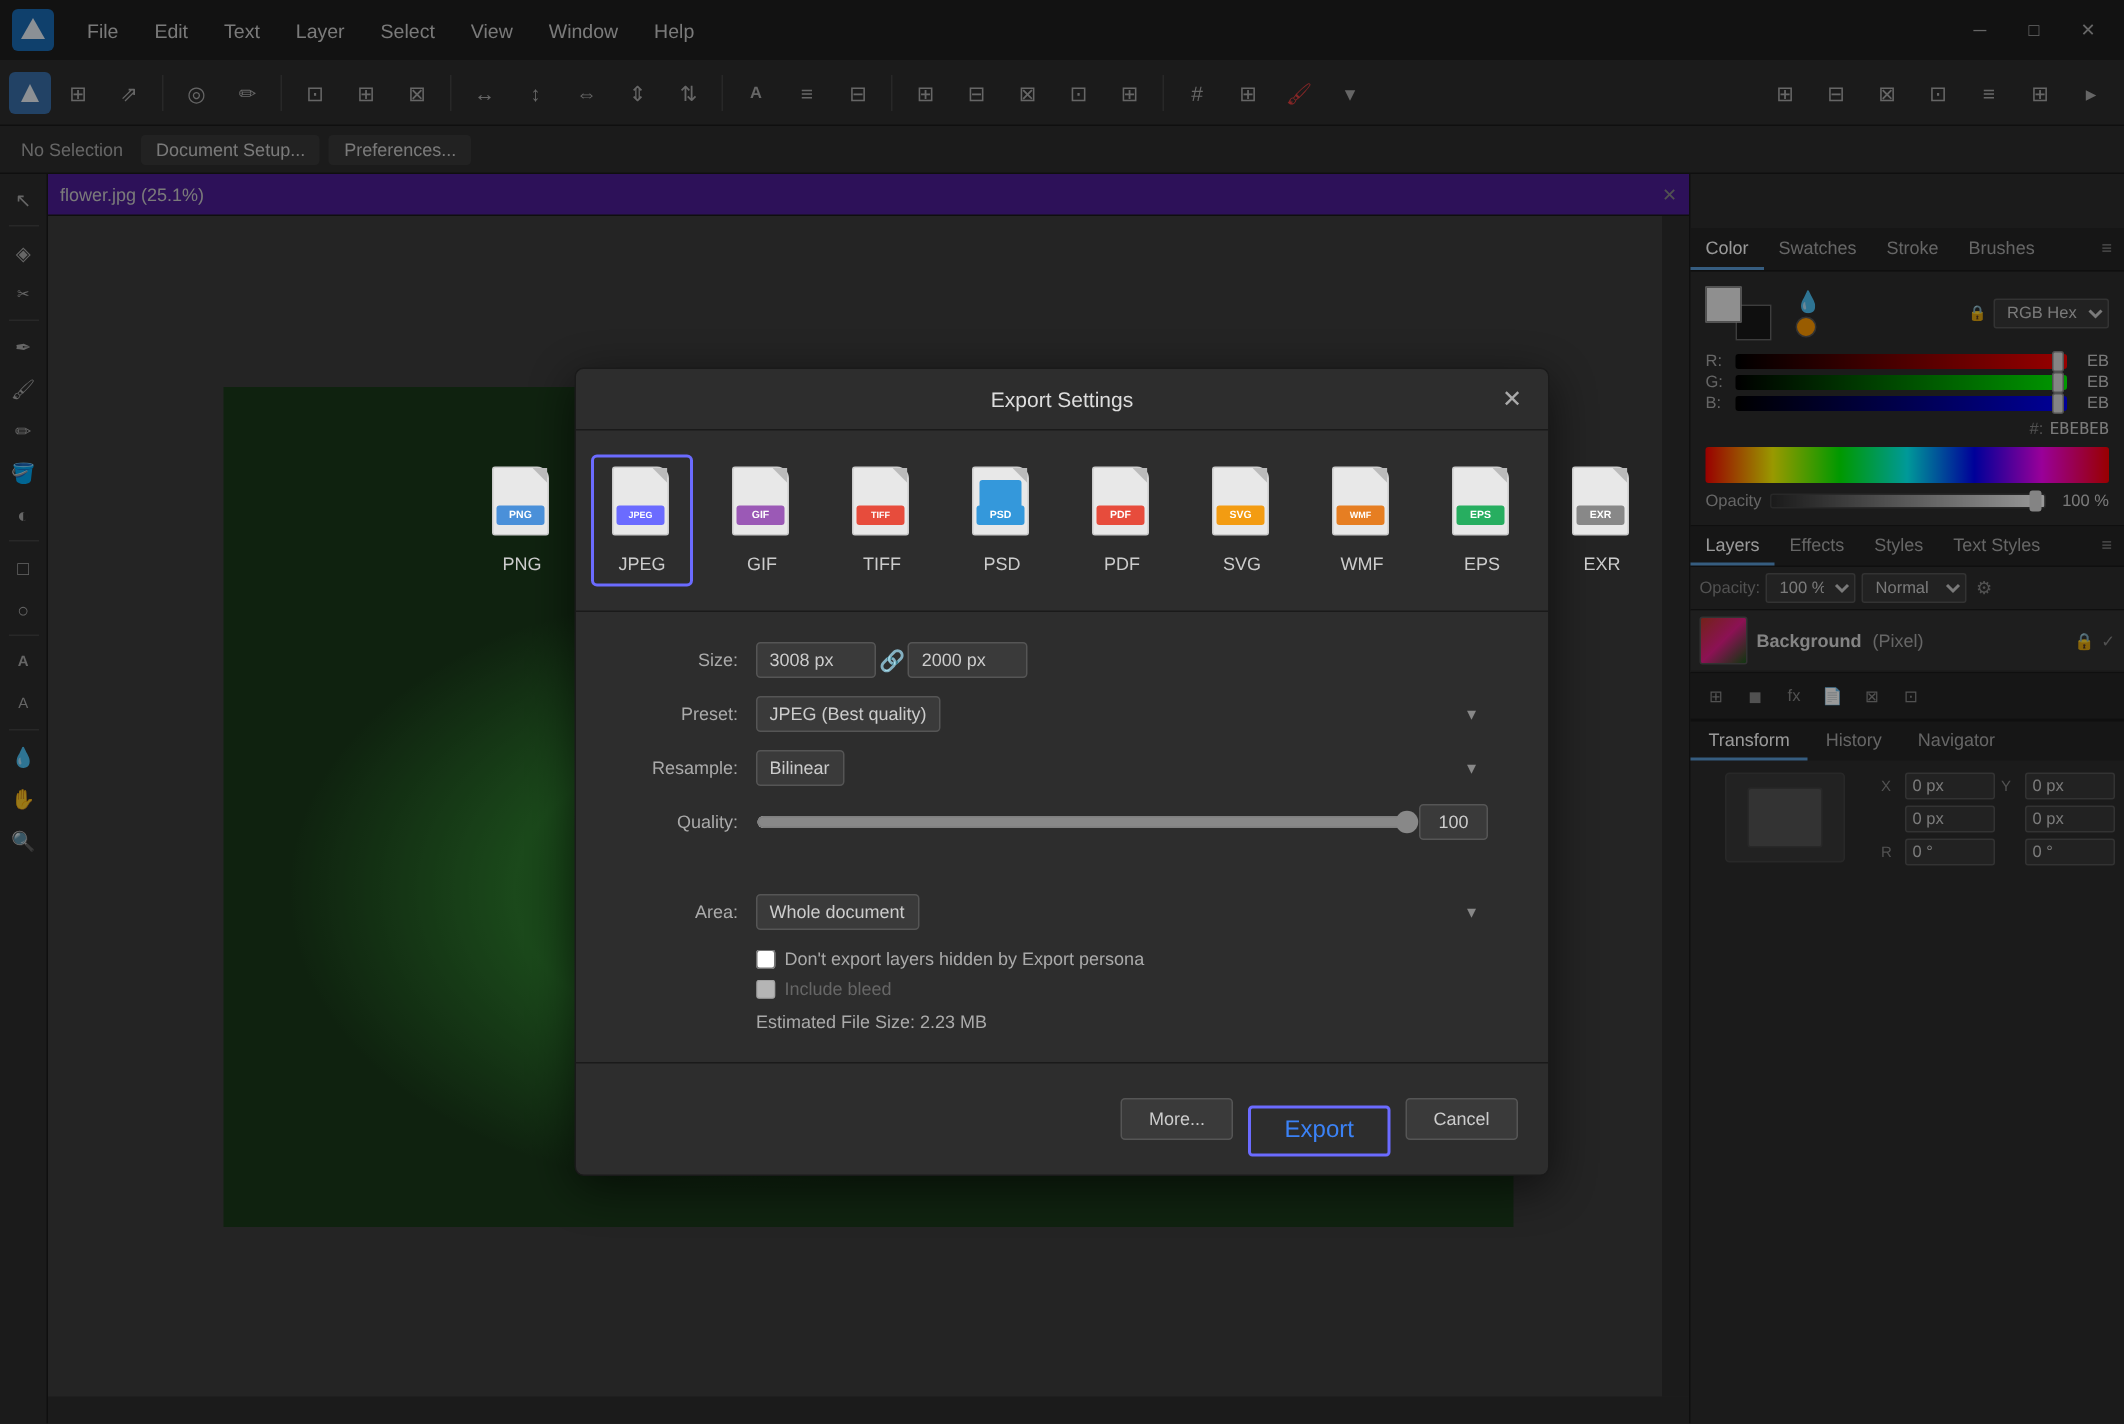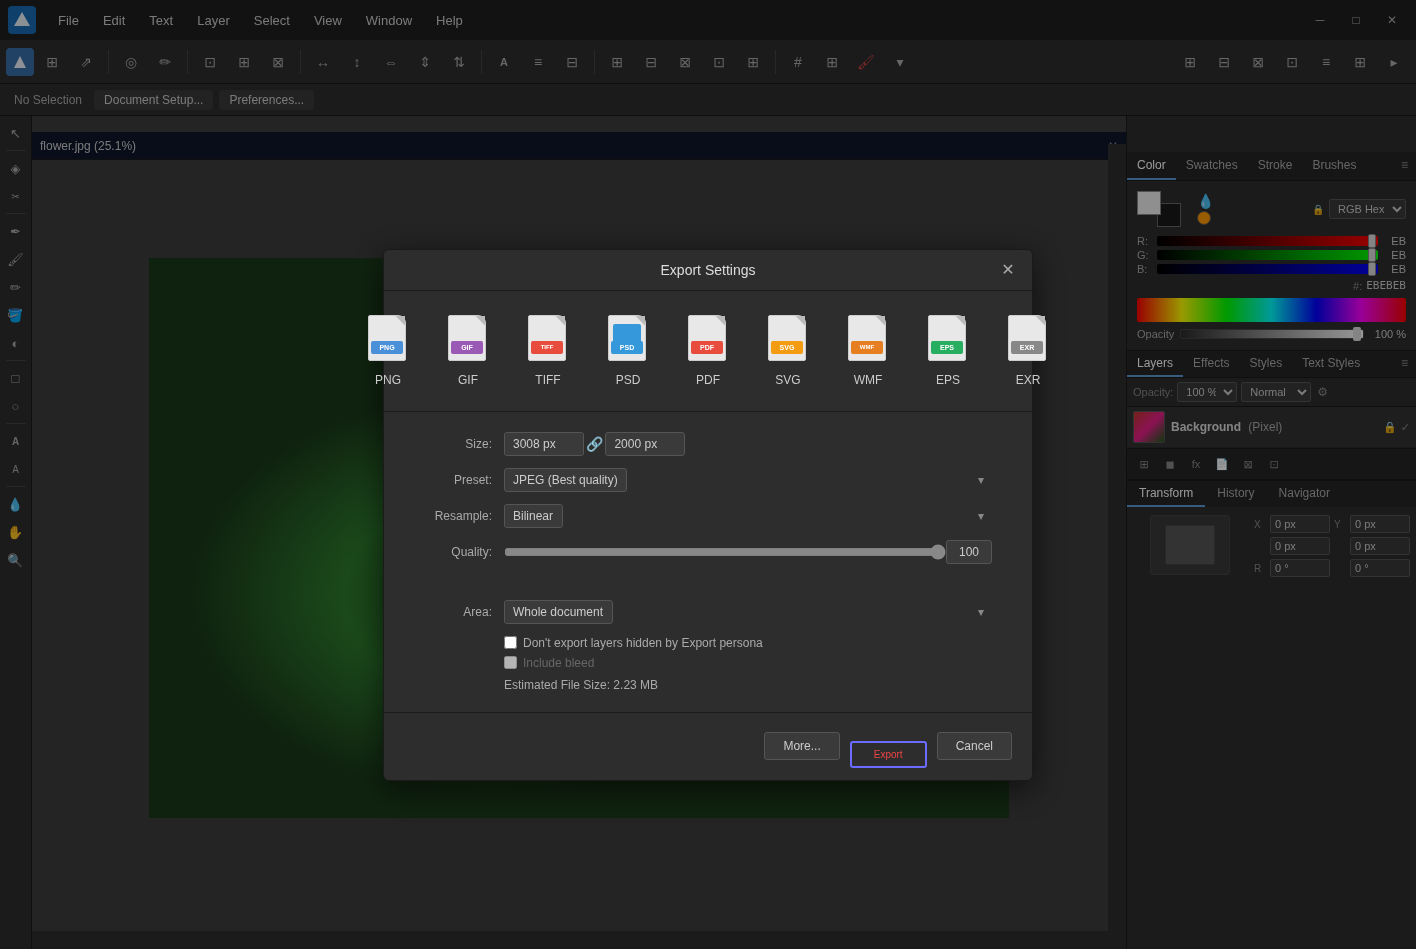--- a/index.html
+++ b/index.html
@@ -23,21 +23,21 @@
     
     .main-layout { display: flex; height: calc(949px - 40px - 44px - 32px); }
 
     
     .left-tools { width: 32px; background: #2d2d2d; border-right: 1px solid #1a1a1a; display: flex; flex-direction: column; align-items: center; padding: 4px 0; gap: 2px; }
     .tool-btn { width: 26px; height: 26px; background: transparent; border: none; border-radius: 3px; color: #aaa; cursor: pointer; display: flex; align-items: center; justify-content: center; font-size: 13px; }
     .tool-sep { width: 20px; height: 1px; background: #444; margin: 2px 0; }
 
     
     .canvas-area { flex: 1; background: #3c3c3c; position: relative; overflow: hidden; }
-    .canvas-tab { position: absolute; top: 16px; left: 0; right: 0; height: 28px; background: #0f172a; border-bottom: 1px solid #1a1a1a; display: flex; align-items: center; padding: 0 8px; font-size: 12px; color: #ccc; }
+    .canvas-tab { position: absolute; top: 0; left: 0; right: 0; height: 28px; background: #4c1d95; border-bottom: 1px solid #1a1a1a; display: flex; align-items: center; padding: 0 8px; font-size: 12px; color: #ccc; }
     .canvas-tab .close-btn { margin-left: auto; cursor: pointer; color: #888; }
     .canvas-content { position: absolute; top: 28px; left: 0; right: 0; bottom: 18px; display: flex; align-items: center; justify-content: center; overflow: hidden; }
     .canvas-image { width: 860px; height: 560px; background: linear-gradient(135deg, #1a4a1a 0%, #2d6b2d 20%, #c0392b 45%, #e91e8c 60%, #1a4a1a 80%); border: none; position: relative; }
     
     .flower-bg { width: 100%; height: 100%; background: 
       radial-gradient(ellipse 200px 180px at 55% 45%, #e91e8c 0%, #c0392b 40%, transparent 70%),
       radial-gradient(ellipse 300px 200px at 40% 60%, #1a5c1a 0%, #2d7a2d 50%, #1a3a1a 100%);
     }
     .scrollbar-h { position: absolute; bottom: 0; left: 0; right: 0; height: 18px; background: #2d2d2d; }
     .scrollbar-v { position: absolute; top: 28px; right: 0; width: 18px; bottom: 18px; background: #2d2d2d; }
@@ -189,21 +189,21 @@
     .checkbox-row { display: flex; align-items: center; margin-bottom: 6px; padding-left: 80px; }
     .checkbox-row input[type=checkbox] { margin-right: 6px; accent-color: #5b9bd5; }
     .checkbox-label { font-size: 12px; color: #aaa; }
     .checkbox-label.disabled { color: #666; }
 
     .estimated-row { padding-left: 80px; margin-top: 8px; }
     .estimated-text { font-size: 12px; color: #aaa; }
 
     .dialog-footer { display: flex; align-items: center; justify-content: flex-end; padding: 12px 20px; gap: 10px; border-top: 1px solid #1a1a1a; }
     .btn-more { background: #3a3a3a; border: 1px solid #555; color: #ccc; padding: 6px 18px; font-size: 12px; border-radius: 3px; cursor: pointer; }
-    .btn-export { background: #2d2d2d; border: 2px solid #6b6bff; color: #ef4444; padding: 6px 22px; font-size: 10px; border-radius: 3px; cursor: pointer; font-weight: 500; margin-top: 16px; }
+    .btn-export { background: #2d2d2d; border: 2px solid #6b6bff; color: #3b82f6; padding: 6px 22px; font-size: 16px; border-radius: 3px; cursor: pointer; font-weight: 500; margin-top: 16px; }
     .btn-cancel { background: #3a3a3a; border: 1px solid #555; color: #ccc; padding: 6px 18px; font-size: 12px; border-radius: 3px; cursor: pointer; }
 
     .layers-toolbar { display: flex; align-items: center; padding: 4px 6px; background: #252525; gap: 4px; }
     .layers-tool-btn { width: 22px; height: 22px; background: transparent; border: none; border-radius: 3px; color: #888; cursor: pointer; display: flex; align-items: center; justify-content: center; font-size: 11px; }
   </style>
 </head>
 <body>
 
 <div class="menubar">
   <div class="app-logo">
@@ -490,20 +490,29 @@
       <div class="format-item">
         <div class="file-icon icon-png">
           <div class="file-body" style="background:#e8e8e8;width:38px;height:46px;position:relative;border-radius:2px 8px 2px 2px;border:1px solid #ccc;">
             <div style="position:absolute;top:0;right:0;width:10px;height:10px;background:#bbb;clip-path:polygon(0 0,100% 0,100% 100%);"></div>
             <div style="position:absolute;bottom:6px;left:2px;right:2px;height:13px;background:#4a90d9;border-radius:2px;display:flex;align-items:center;justify-content:center;font-size:7px;color:#fff;font-weight:bold;">PNG</div>
           </div>
         </div>
         <span class="format-label">PNG</span>
       </div>
 
+      <div class="format-item selected">
+        <div class="file-icon icon-jpeg">
+          <div class="file-body" style="background:#e8e8e8;width:38px;height:46px;position:relative;border-radius:2px 8px 2px 2px;border:1px solid #ccc;">
+            <div style="position:absolute;top:0;right:0;width:10px;height:10px;background:#bbb;clip-path:polygon(0 0,100% 0,100% 100%);"></div>
+            <div style="position:absolute;bottom:6px;left:2px;right:2px;height:13px;background:#6b6bff;border-radius:2px;display:flex;align-items:center;justify-content:center;font-size:6px;color:#fff;font-weight:bold;">JPEG</div>
+          </div>
+        </div>
+        <span class="format-label">JPEG</span>
+      </div>
 
       <div class="format-item">
         <div class="file-icon icon-gif">
           <div class="file-body" style="background:#e8e8e8;width:38px;height:46px;position:relative;border-radius:2px 8px 2px 2px;border:1px solid #ccc;">
             <div style="position:absolute;top:0;right:0;width:10px;height:10px;background:#bbb;clip-path:polygon(0 0,100% 0,100% 100%);"></div>
             <div style="position:absolute;bottom:6px;left:2px;right:2px;height:13px;background:#9b59b6;border-radius:2px;display:flex;align-items:center;justify-content:center;font-size:7px;color:#fff;font-weight:bold;">GIF</div>
           </div>
         </div>
         <span class="format-label">GIF</span>
       </div>

